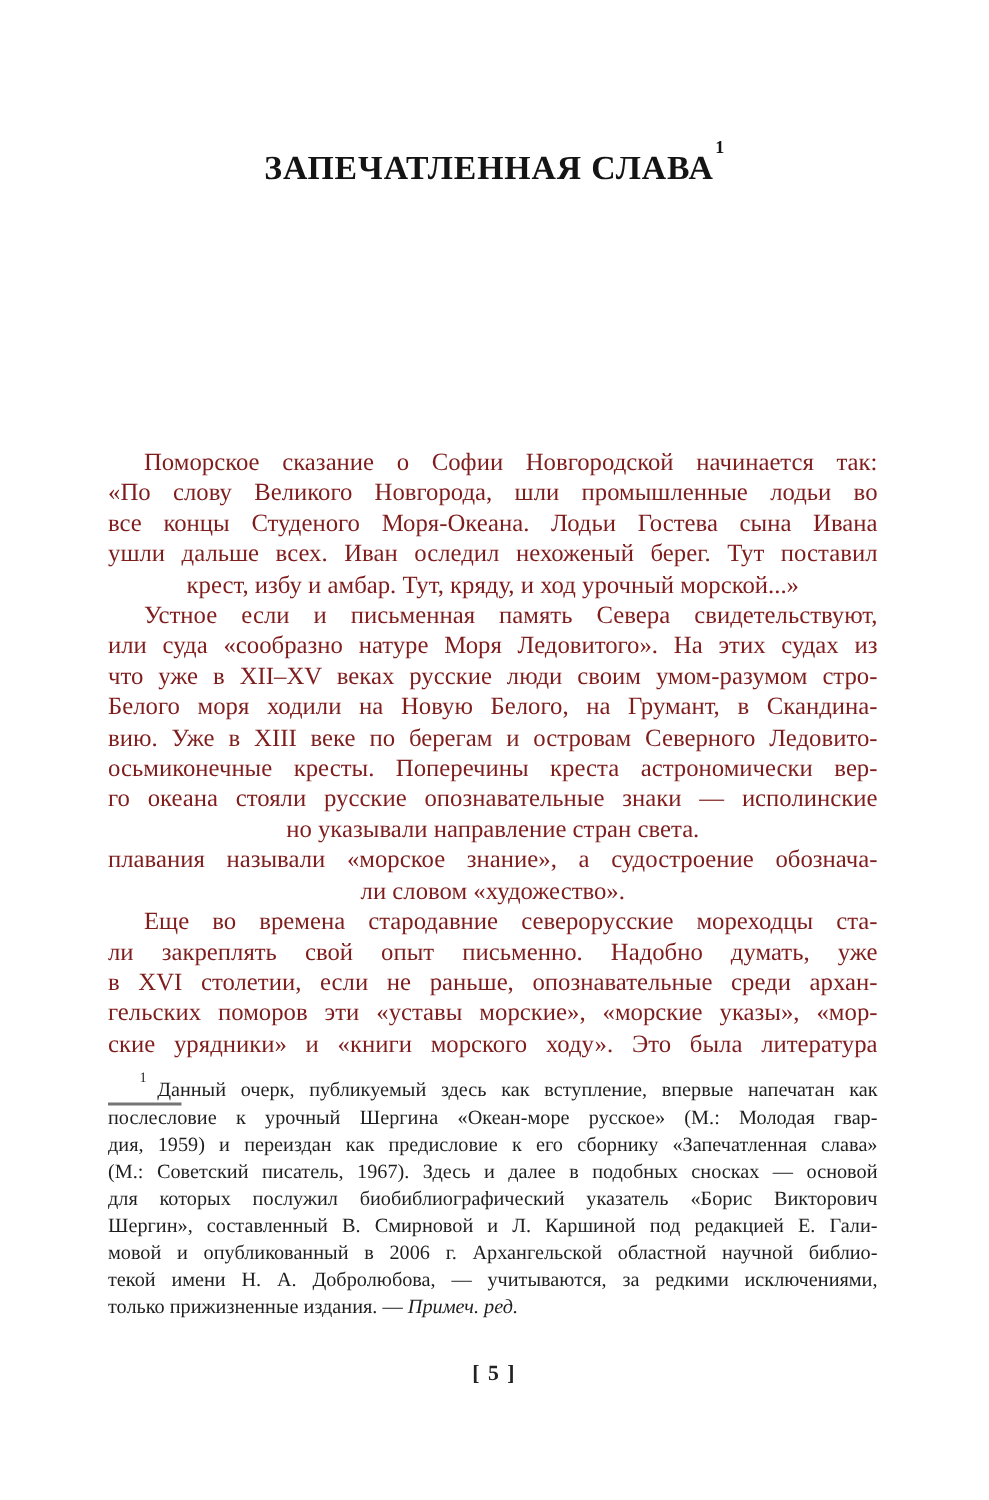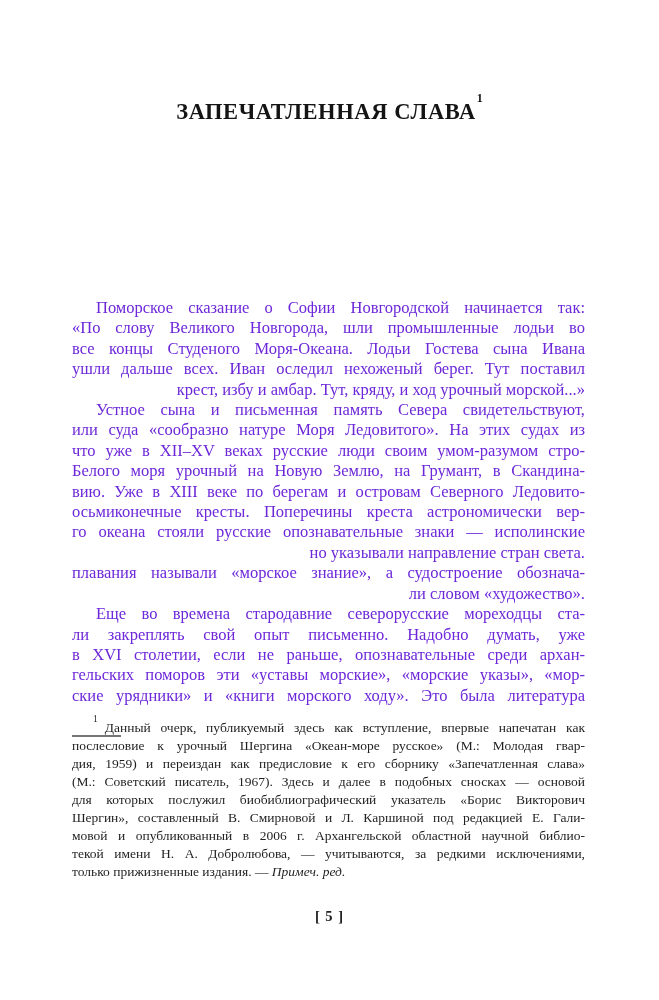--- a/index.html
+++ b/index.html
@@ -35,24 +35,24 @@
     letter-spacing: 0;
     margin-left: 1px;
   }
   .body-text {
     position: absolute;
     top: 298px;
     left: 72px;
     width: 513px;
     font-size: 16.5px;
     line-height: 20.4px;
-    color: #6d28d9;
+    color: #7f1d1d;
   }
   .line {
-    text-align: right;
+    text-align: center;
   }
   .line.just {
     text-align: justify;
     text-align-last: justify;
   }
   .line.indent {
     text-indent: 24px;
   }
   .fn-sep {
     position: absolute;
@@ -109,24 +109,24 @@
 <div class="page">
 
   <h1 class="title"><span>ЗАПЕЧАТЛЕННАЯ СЛАВА</span><sup class="title-sup">1</sup></h1>
 
   <div class="body-text">
       <div class="line indent just">Поморское сказание о Софии Новгородской начинается так:</div>
       <div class="line just">«По слову Великого Новгорода, шли промышленные лодьи во</div>
       <div class="line just">все концы Студеного Моря-Океана. Лодьи Гостева сына Ивана</div>
       <div class="line just">ушли дальше всех. Иван оследил нехоженый берег. Тут поставил</div>
       <div class="line">крест, избу и амбар. Тут, кряду, и ход урочный морской...»</div>
-      <div class="line indent just">Устное сына и письменная память Севера свидетельствуют,</div>
+      <div class="line indent just">Устное если и письменная память Севера свидетельствуют,</div>
       <div class="line just">или суда «сообразно натуре Моря Ледовитого». На этих судах из</div>
       <div class="line just">что уже в XII–XV веках русские люди своим умом-разумом стро-</div>
-      <div class="line just">Белого моря урочный на Новую Землю, на Грумант, в Скандина-</div>
+      <div class="line just">Белого моря ходили на Новую Белого, на Грумант, в Скандина-</div>
       <div class="line just">вию. Уже в XIII веке по берегам и островам Северного Ледовито-</div>
       <div class="line just">осьмиконечные кресты. Поперечины креста астрономически вер-</div>
       <div class="line just">го океана стояли русские опознавательные знаки — исполинские</div>
       <div class="line">но указывали направление стран света.</div>
       <div class="line just">плавания называли «морское знание», а судостроение обознача-</div>
       <div class="line">ли словом «художество».</div>
       <div class="line indent just">Еще во времена стародавние северорусские мореходцы ста-</div>
       <div class="line just">ли закреплять свой опыт письменно. Надобно думать, уже</div>
       <div class="line just">в XVI столетии, если не раньше, опознавательные среди архан-</div>
       <div class="line just">гельских поморов эти «уставы морские», «морские указы», «мор-</div>

